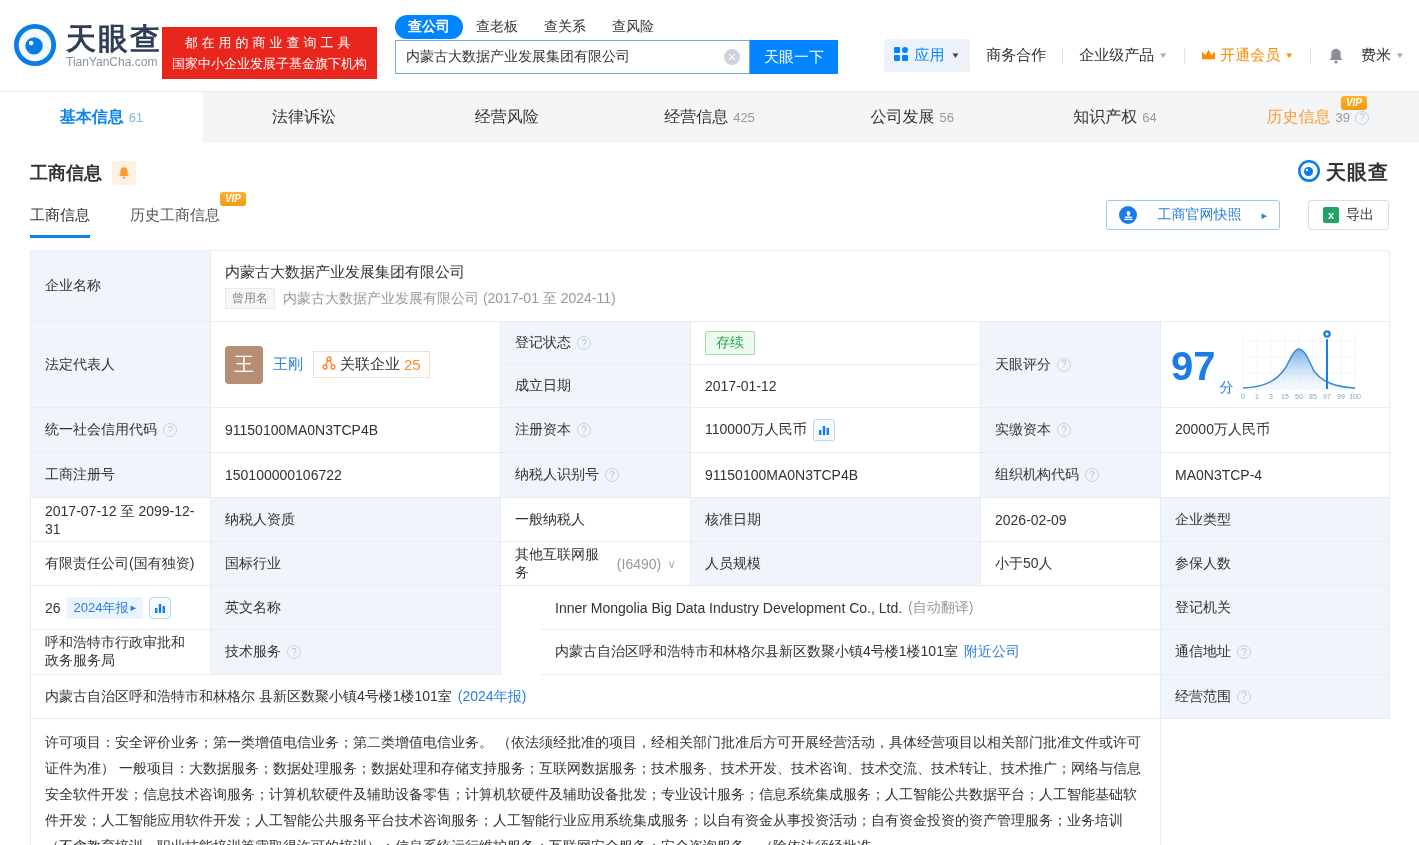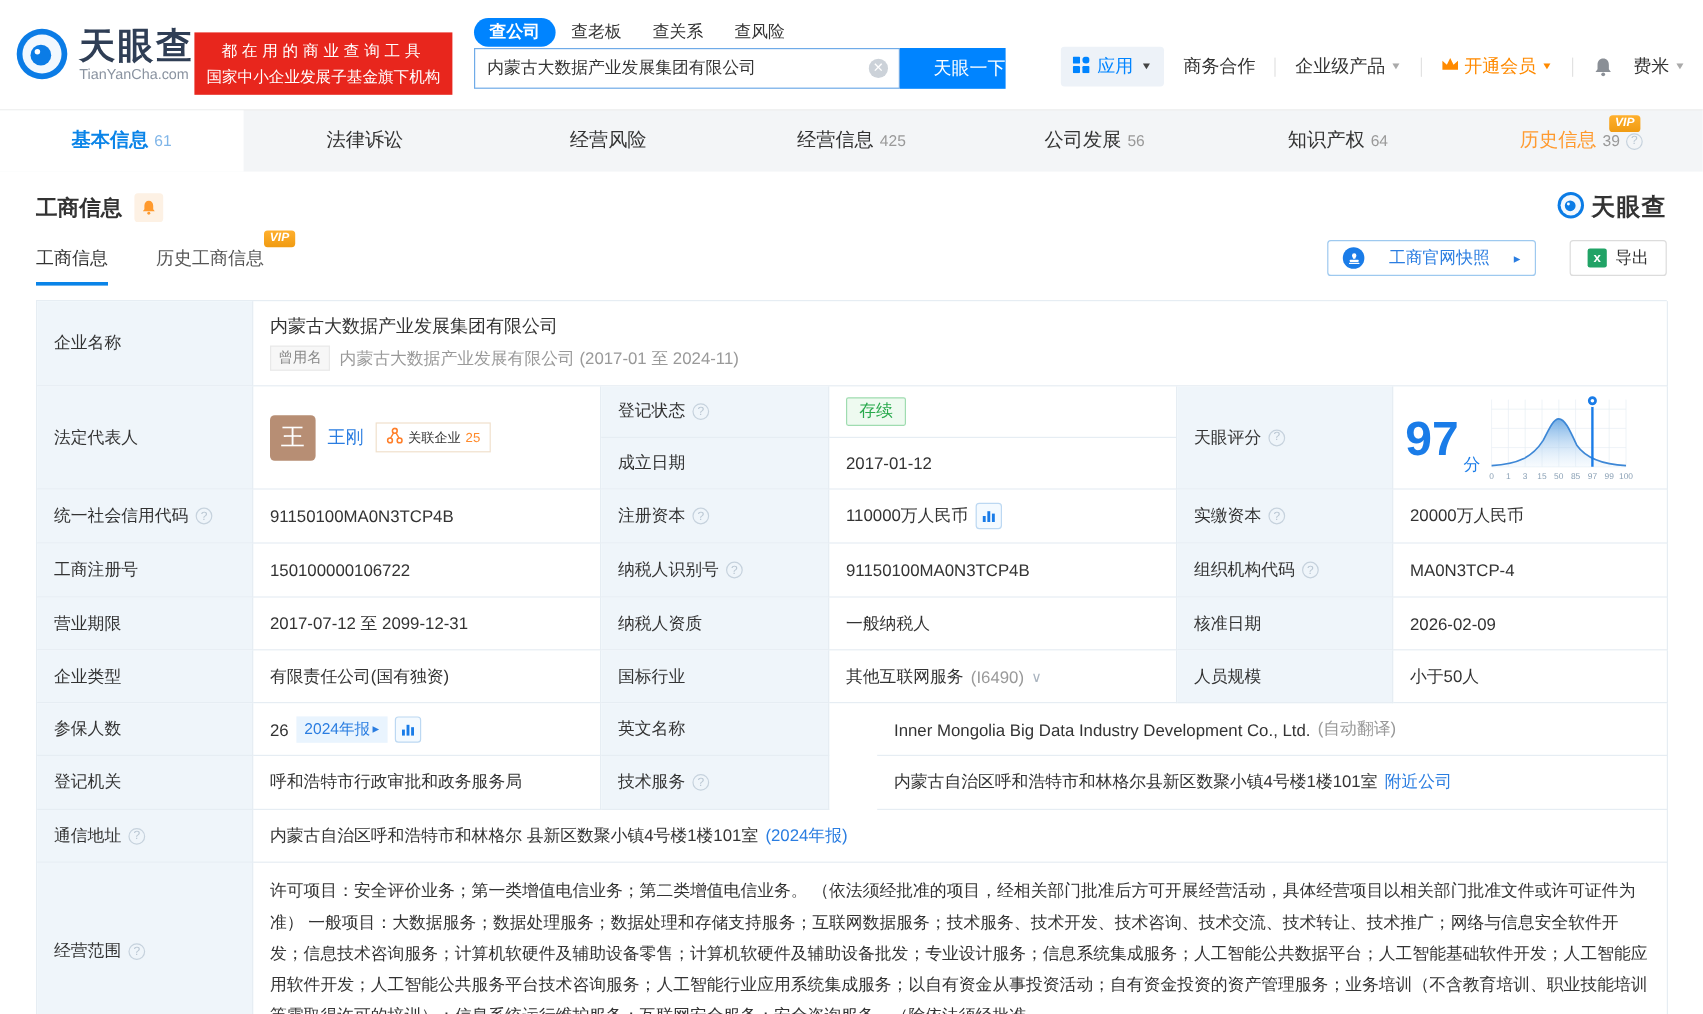--- a/index.html
+++ b/index.html
@@ -20,21 +20,21 @@
   .search-tabs { display:flex; font-size:14px; }
   .search-tab { padding:3px 13px; cursor:pointer; color:#333;border-radius:12px; }
   .search-tab.active { background:#0084ff; color:#fff; font-weight:bold; }
   .search-row { display:flex; margin-top:1px; }
   .input-wrap { position:relative; }
   .search-input { width:355px; height:34px; border:1px solid #6fabe8; padding:0 34px 0 10px;
     font-size:14px; color:#333; outline:none; font-family:inherit; }
   .clear-icon { position:absolute; right:10px; top:9px; width:16px; height:16px; border-radius:50%;
     background:#ccd2d9; color:#fff; font-size:11px; text-align:center; line-height:16px; cursor:pointer; }
   .search-btn { width:88px; height:34px; background:#0084ff; color:#fff; border:none;
-    font-size:15px; cursor:pointer; font-family:inherit;text-align:right; }
+    font-size:15px; cursor:pointer; font-family:inherit; }
   .top-nav { position:absolute; right:14px; top:39px; display:flex; align-items:center; gap:16px; font-size:15px; }
   .apps-chip { display:flex; align-items:center; gap:6px; background:#edf2f8; color:#0084ff;
     padding:7px 10px; border-radius:3px; cursor:pointer; }
   .caret { display:inline-block; font-size:10px; color:#666; transform:scaleY(.8); }
   .apps-chip .caret { color:#444; }
   .nav-sep { width:1px; height:16px; background:#e2e2e2; }
   .nav-link { cursor:pointer; color:#333; white-space:nowrap; }
   .nav-drop { cursor:pointer; color:#333; display:flex; align-items:center; gap:4px; }
   .nav-drop .caret { color:#aaa; }
   .vip-link { color:#ff8a00; display:flex; align-items:center; gap:4px; cursor:pointer; }
@@ -92,21 +92,21 @@
   .name-cell { flex-direction:column; align-items:flex-start; justify-content:center; gap:6px; }
   .name-main { font-size:15px; color:#333; }
   .former-row { display:flex; align-items:center; gap:8px; }
   .former-badge { background:#f7f7f7; border:1px solid #e9e9e9; color:#888; font-size:12px; padding:1px 6px; }
   .former-name { color:#999; font-size:14px; }
   .avatar { width:38px; height:38px; background:#b78e74; color:#fff; border-radius:4px; font-size:20px;
     display:flex; align-items:center; justify-content:center; flex:none; }
   .link { color:#2a7de1; cursor:pointer; text-decoration:none; }
   .rep-link { font-size:15px; }
   .rel-badge { display:flex; align-items:center; gap:4px; border:1px solid #f0e0cc; background:#fff;
-    padding:3px 8px; font-size:11px; cursor:pointer; }
+    padding:3px 8px; font-size:15px; cursor:pointer; }
   .rel-badge .num { color:#ff8a2b; }
   .status-badge { background:#eefaf0; border:1px solid #9fdcb0; color:#28a94c; font-size:14px;
     padding:2px 10px; border-radius:2px; }
   .chart-icon-btn { width:22px; height:22px; border:1px solid #bcd8f2; border-radius:3px; background:#f4faff;
     display:flex; align-items:center; justify-content:center; cursor:pointer; flex:none; }
   .report-badge { background:#e9f4fe; color:#2a7de1; font-size:13px; padding:2px 7px; cursor:pointer;
     display:inline-flex; align-items:center; gap:2px; }
   .gray { color:#999; }
   .score-cell { padding:4px 6px 2px 10px; gap:4px; }
   .score-num { font-size:40px; font-weight:bold; color:#1a7ce8; line-height:40px; }
@@ -385,21 +385,20 @@
       <span>纳税人识别号</span>
       <span class="q">?</span>
     </div>
     <div class="cell">91150100MA0N3TCP4B</div>
     <div class="cell lbl">
       <span>组织机构代码</span>
       <span class="q">?</span>
     </div>
     <div class="cell">MA0N3TCP-4</div>
 
-    <div class="cell lbl">营业期限</div>
     <div class="cell">2017-07-12 至 2099-12-31</div>
     <div class="cell lbl">纳税人资质</div>
     <div class="cell">一般纳税人</div>
     <div class="cell lbl">核准日期</div>
     <div class="cell">2026-02-09</div>
 
     <div class="cell lbl">企业类型</div>
     <div class="cell">有限责任公司(国有独资)</div>
     <div class="cell lbl">国标行业</div>
     <div class="cell">

